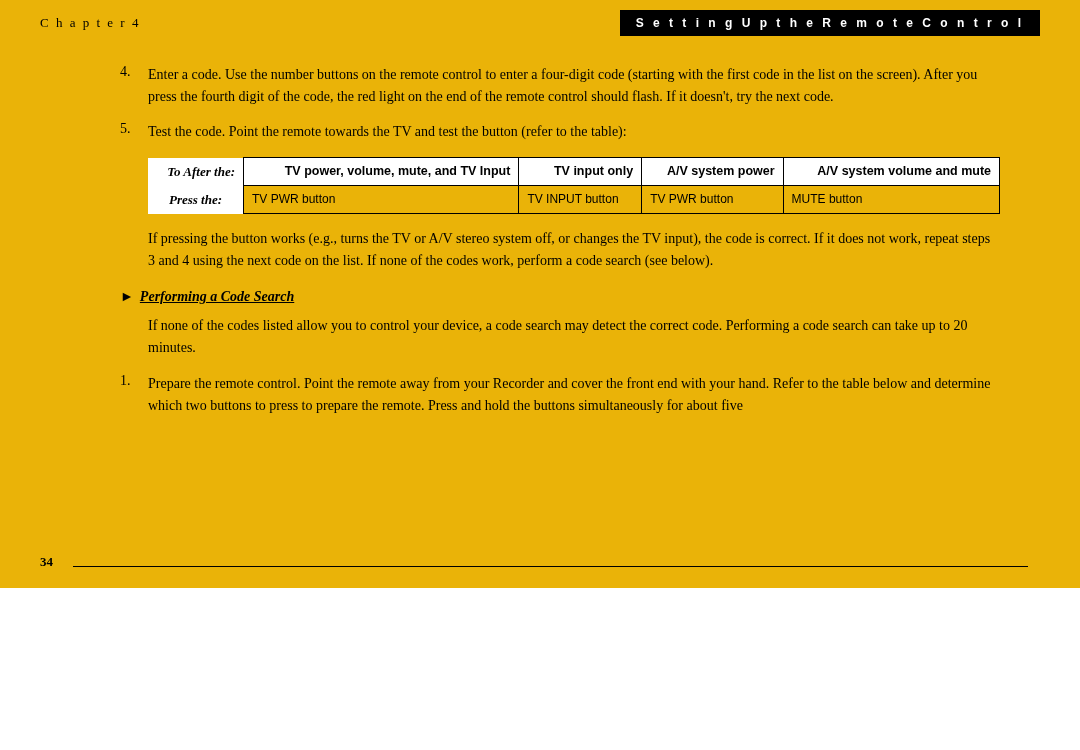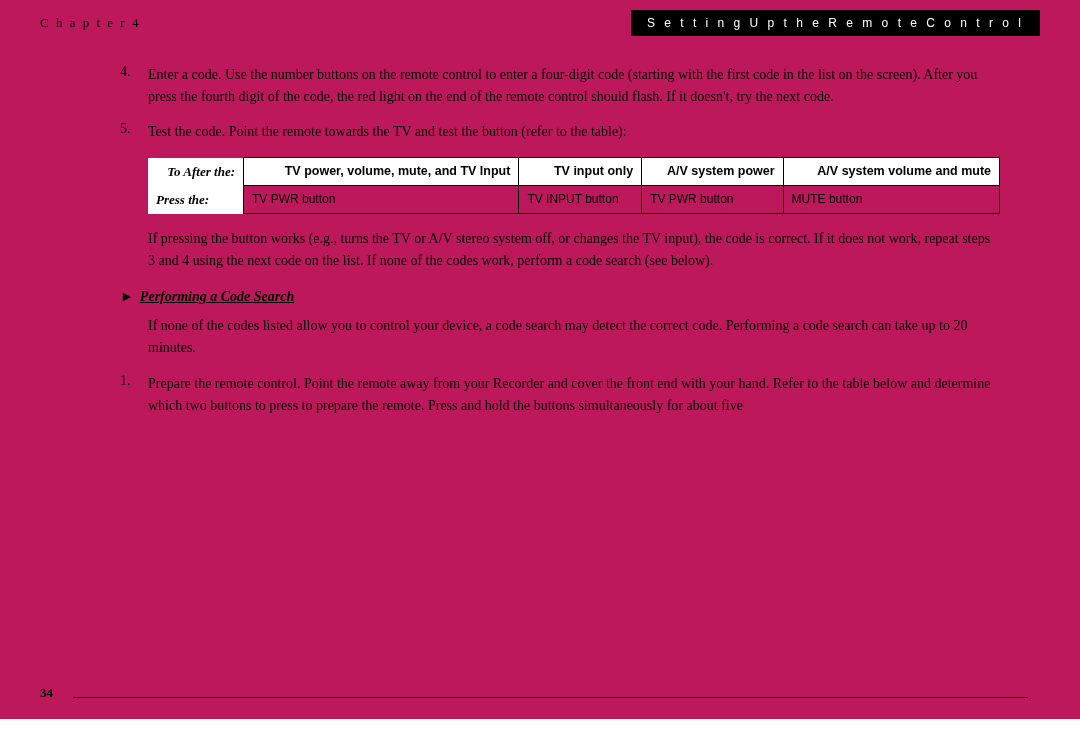--- a/index.html
+++ b/index.html
@@ -14,22 +14,22 @@
       font-size: 14px;
       color: #000000;
       width: 1080px;
       height: 750px;
       overflow: hidden;
       position: relative;
     }
 
     .page {
       width: 1080px;
-      height: 719px;
-      background: #be185d;
+      height: 588px;
+      background: #eab308;
       position: relative;
       padding: 0;
     }
 
     
     .header {
       display: flex;
       justify-content: space-between;
       align-items: center;
       padding: 10px 40px 8px 40px;
@@ -41,21 +41,21 @@
       font-size: 13px;
       letter-spacing: 2px;
       color: #000;
     }
 
     .header-title {
       background: #000000;
       color: #ffffff;
       font-family: Arial, sans-serif;
       font-size: 12px;
-      font-weight: normal;
+      font-weight: bold;
       letter-spacing: 3px;
       padding: 6px 16px;
     }
 
     
     .content {
       padding: 20px 80px 20px 120px;
     }
 
     
@@ -101,21 +101,21 @@
     }
 
     .test-table .row-label-press {
       font-style: italic;
       font-weight: bold;
       font-family: 'Times New Roman', Times, serif;
       font-size: 13px;
       border: none;
       background: #fff;
       white-space: nowrap;
-      text-align: left;
+      text-align: center;
       padding-right: 8px;
       vertical-align: middle;
     }
 
     .test-table thead th {
       font-weight: bold;
       font-family: Arial, sans-serif;
       font-size: 12.5px;
       background: #fff;
       text-align: right;

